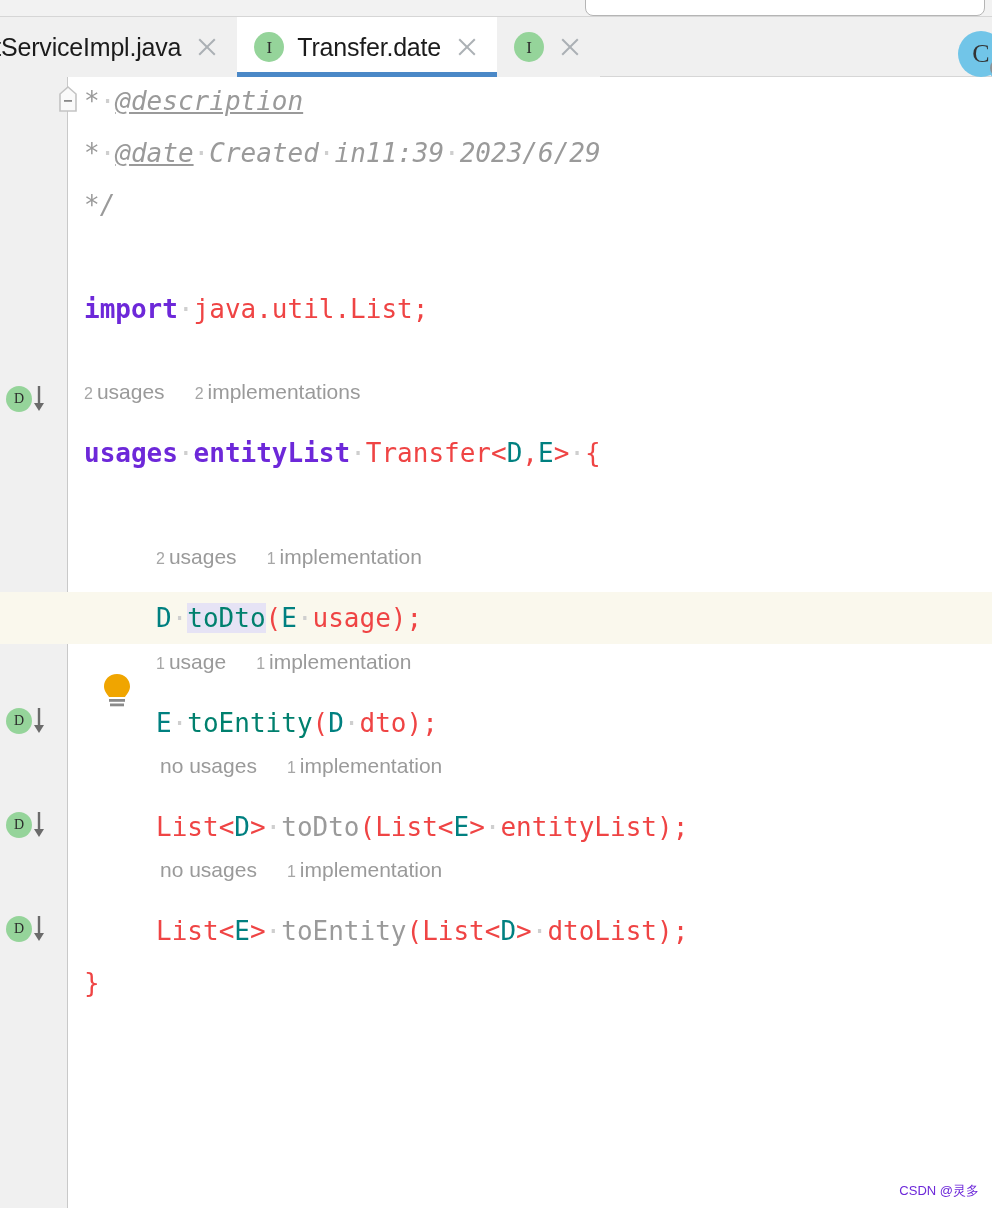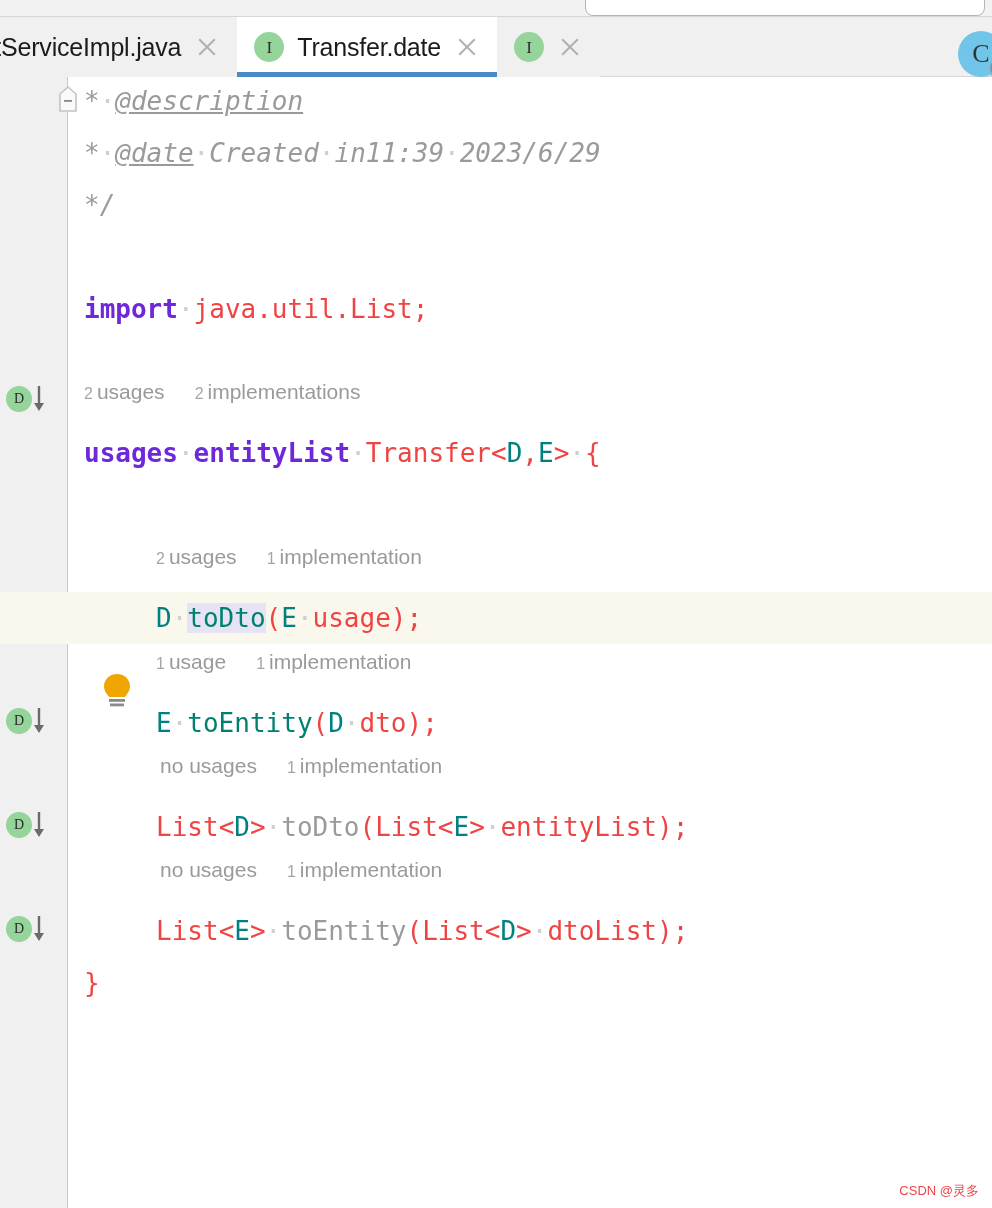--- a/index.html
+++ b/index.html
@@ -137,21 +137,21 @@
   .ident   { color: #ef4444; }
   .method  { color: #00806e; }
   .method-gray { color: #9a9a9a; }
   .cmt     { color: #9a9a9a; font-style: italic; }
   .cmt-tag { color: #9a9a9a; font-style: italic; text-decoration: underline; }
   .ws      { color: #cfcfcf; }
   .hl-lav  { background: #e6e3f5; }
 
   .watermark {
     position: absolute; right: 13px; bottom: 8px;
-    font-size: 13px; color: #ef4444;
+    font-size: 13px; color: #6d28d9;
     font-family: "Liberation Sans", sans-serif;
   }
 </style>
 </head>
 <body>
 
 <div id="app">
 
   <div class="toolbar-strip">
     <div class="search-field-frag"></div>

